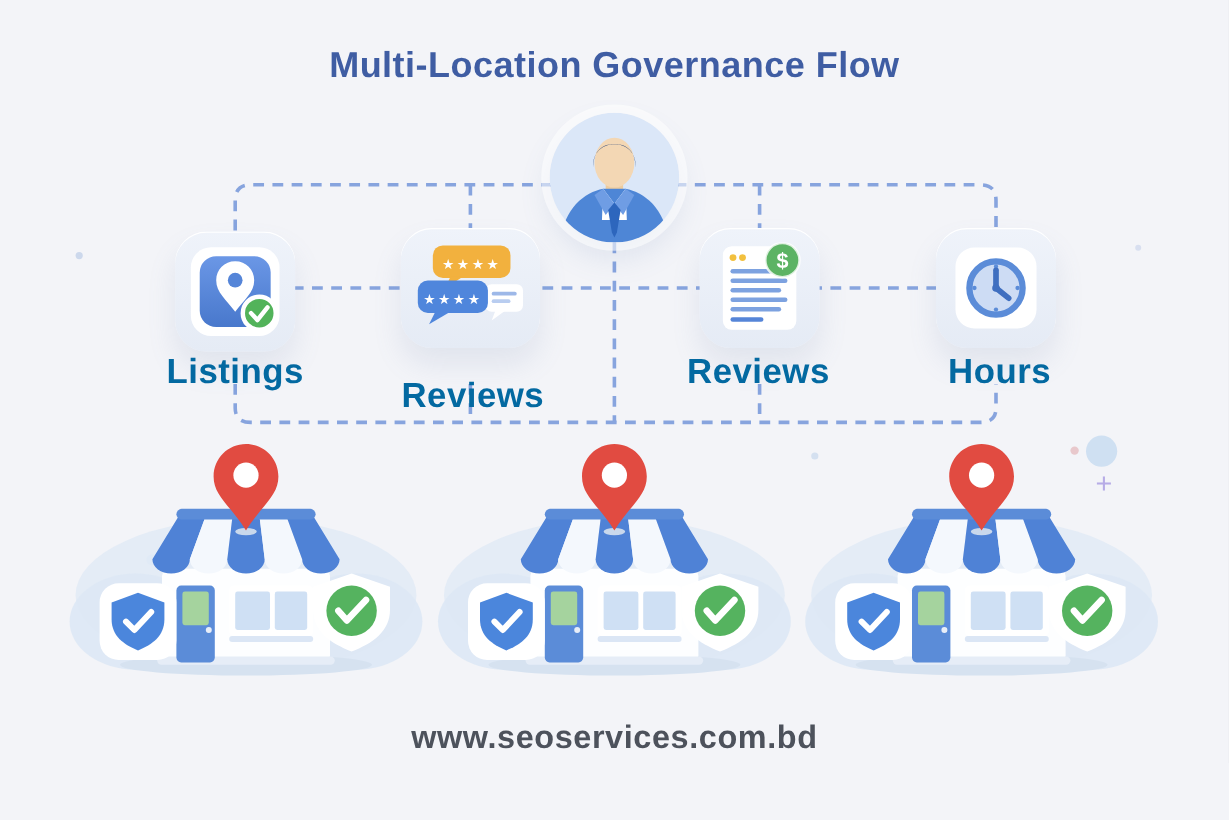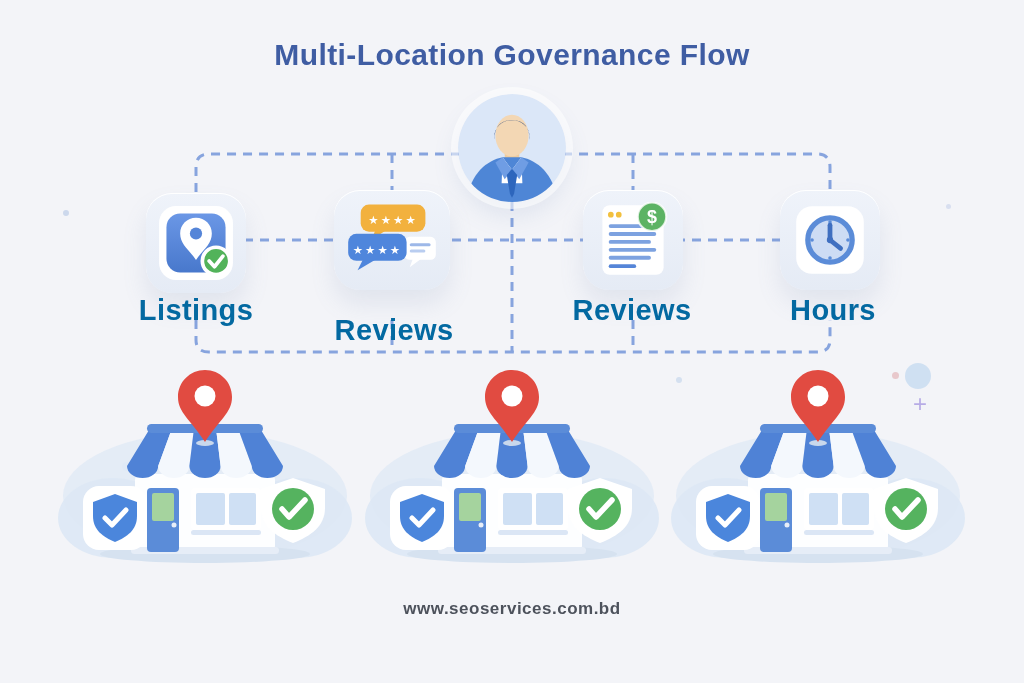--- a/index.html
+++ b/index.html
@@ -39,21 +39,21 @@
     font-size:29px;font-weight:600;color:#0369a1;letter-spacing:.4px;white-space:nowrap;
   }
   .lbl-listings{left:196px;} .lbl-reviews{left:394px;margin-top:20px;}
   .lbl-content{left:632px;}  .lbl-hours{left:833px;text-align:center;}
   
   .store{position:absolute;top:368px;width:300px;height:200px;z-index:3;}
   .store-1{left:55px;} .store-2{left:362px;} .store-3{left:668px;}
   
   .footer{
     position:absolute;top:599px;left:0;width:100%;text-align:center;
-    font-size:17px;font-weight:700;color:#4d525c;letter-spacing:.5px;
+    font-size:27px;font-weight:700;color:#4d525c;letter-spacing:.5px;
   }
   
   .dot{position:absolute;border-radius:50%;z-index:0;}
   .plus{
     position:absolute;left:913px;top:390px;z-index:0;
     font-size:24px;font-weight:400;color:#b7ace6;
   }
   .blob{position:absolute;border-radius:50%;z-index:0;}
 </style>
 </head>

